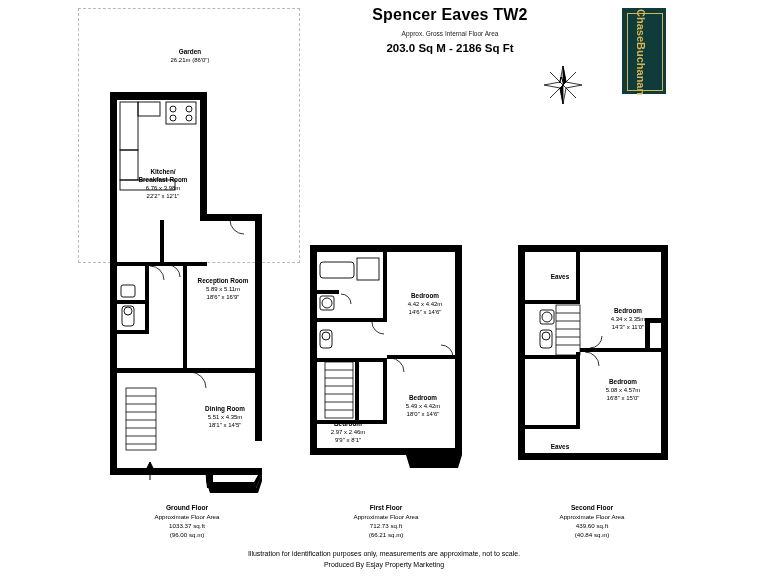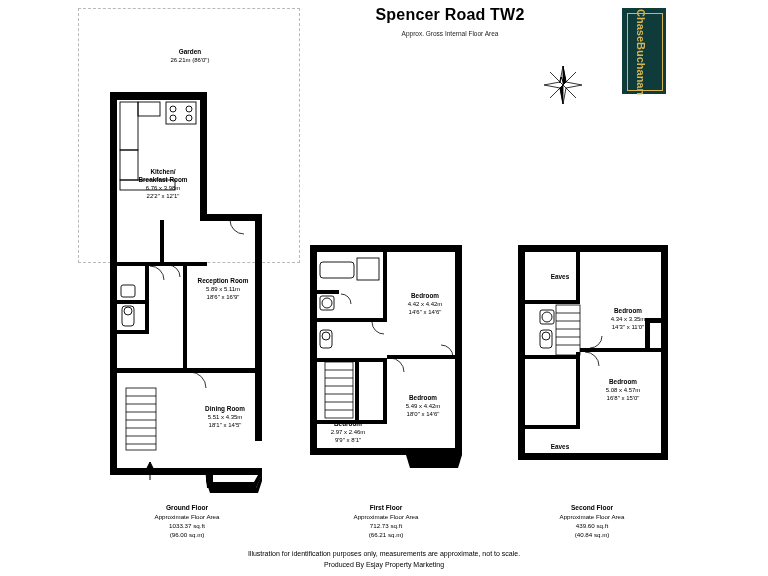--- a/index.html
+++ b/index.html
@@ -127,22 +127,23 @@
     left: 0; top: 0;
     width: 768px; height: 576px;
     pointer-events: none;
   }
 </style>
 </head>
 <body>
 
 <div class="page">
 
-  <div class="title">Spencer Road TW2</div>
+  <div class="title">Spencer Eaves TW2</div>
   <div class="subtitle">Approx. Gross Internal Floor Area</div>
+  <div class="area-total">203.0 Sq M - 2186 Sq Ft</div>
 
   <div class="logo">
     <div class="logo-inner"></div>
     <div class="logo-text">ChaseBuchanan</div>
   </div>
 
   <div class="compass">
     <svg width="46" height="46" viewBox="0 0 46 46">
       <g stroke="#000" stroke-width="0.8" fill="none">
         <path d="M23 4 L26 20 L42 23 L26 26 L23 42 L20 26 L4 23 L20 20 Z" fill="#ffffff"></path>

